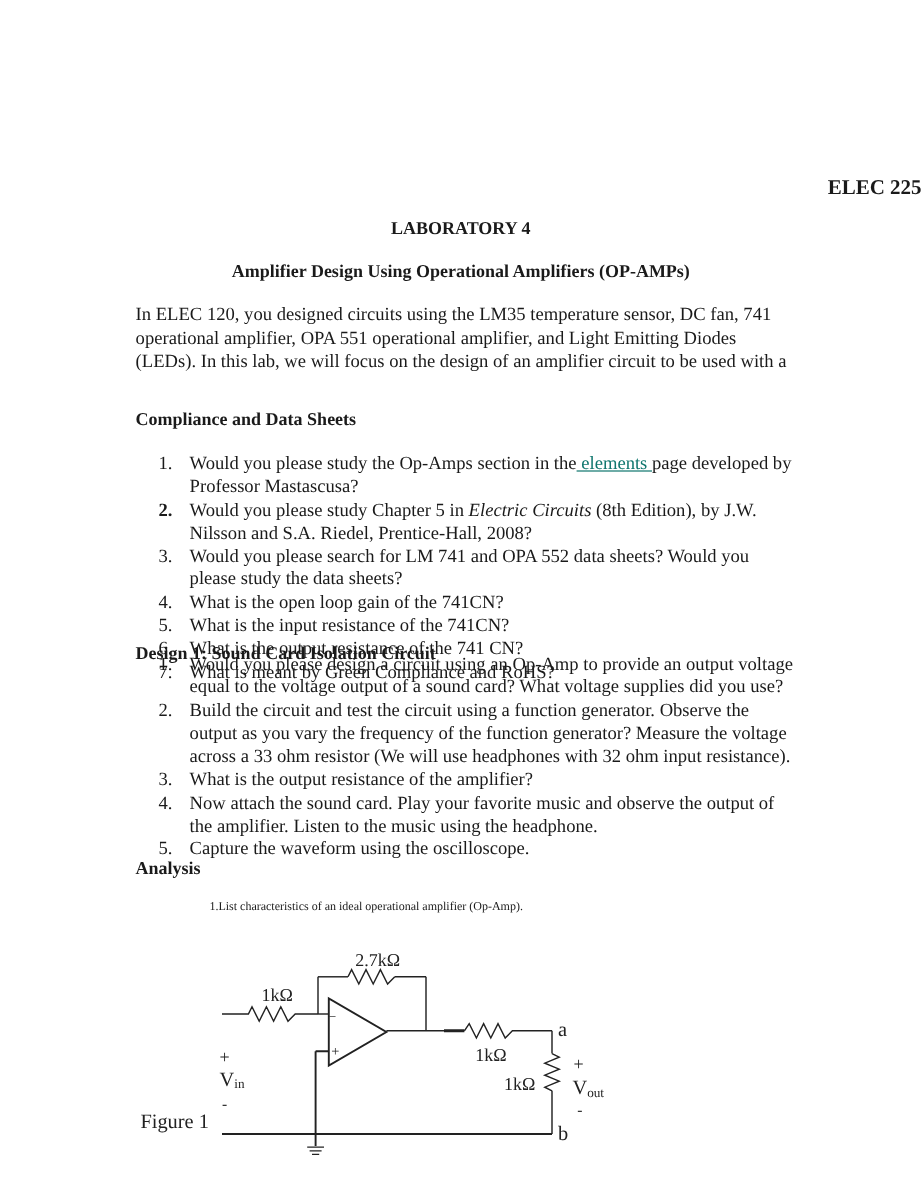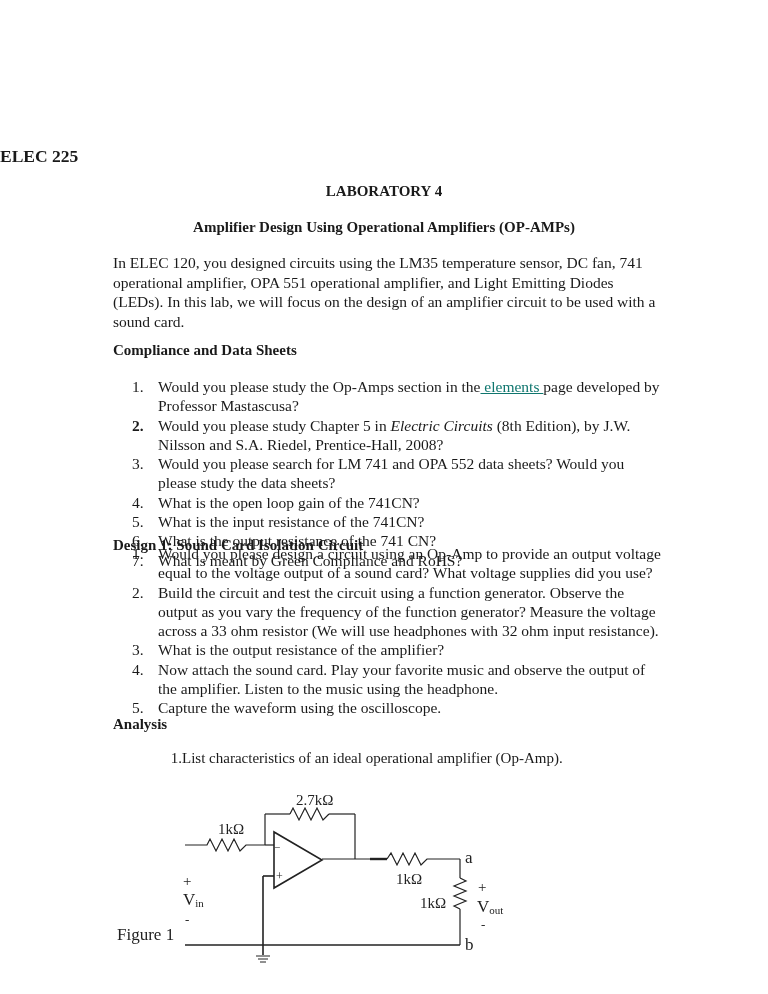--- a/index.html
+++ b/index.html
@@ -3,47 +3,46 @@
 <meta charset="utf-8">
 <style>
   html, body { margin: 0; padding: 0; background: #ffffff; }
   body {
     width: 768px; height: 994px; overflow: hidden; position: relative;
     font-family: "Liberation Serif", "DejaVu Serif", serif;
     color: #1a1a1a;
   }
   .page { position: absolute; left: 0; top: 0; width: 768px; height: 994px; }
   .abs { position: absolute; }
-  .title { font-weight: bold; font-size: 17.5px; left: 0; width: 768px; text-align: left; }
+  .title { font-weight: bold; font-size: 17.5px; left: 0; width: 768px; text-align: right; }
   .sub { font-weight: bold; font-size: 15px; left: 0; width: 768px; text-align: center; }
   .para { left: 113px; width: 560px; font-size: 15.5px; line-height: 19.5px; }
   .heading { left: 113px; font-size: 15px; font-weight: bold; }
   .list { left: 113px; width: 580px; margin: 0; padding: 0; list-style: none; font-size: 15.5px; line-height: 19.3px; }
   .list li { position: relative; padding-left: 45px; }
   .list li .num { position: absolute; left: 19px; top: 0; }
   .list li .num.bold { font-weight: bold; }
   .link { color: #0f766e; text-decoration: underline; }
-  .small-list { left: 160px; font-size: 15px; text-align: right; }
+  .small-list { left: 160px; font-size: 10px; text-align: right; }
   .small-list .num { display: inline-block; width: 22px; }
   svg text { font-family: "Liberation Serif", "DejaVu Serif", serif; fill: #222; }
 </style>
 </head>
 <body>
 
 <div class="page">
 
   <div class="abs title" style="top:146px;">ELEC 225</div>
   <div class="abs sub" style="top:183px;">LABORATORY 4</div>
   <div class="abs sub" style="top:219px;">Amplifier Design Using Operational Amplifiers (OP-AMPs)</div>
 
   <div class="abs para" style="top:253px;">
     <div>In ELEC 120, you designed circuits using the LM35 temperature sensor, DC fan, 741</div>
     <div>operational amplifier, OPA 551 operational amplifier, and Light Emitting Diodes</div>
     <div>(LEDs). In this lab, we will focus on the design of an amplifier circuit to be used with a</div>
-    <div>sound card.</div>
   </div>
 
   <div class="abs heading" style="top:342px;">Compliance and Data Sheets</div>
 
   <ol class="abs list" style="top:377px;">
     <li>
       <span class="num">1.</span>
       <div>
         <span>Would you please study the Op-Amps section in the</span><a class="link"> elements </a><span>page developed by</span>
       </div>

